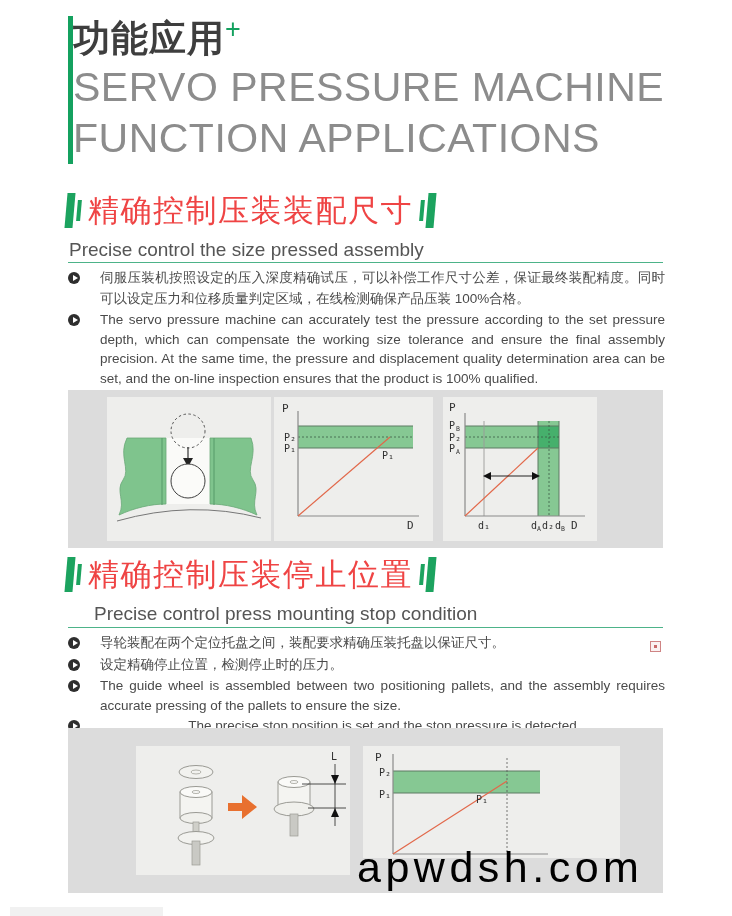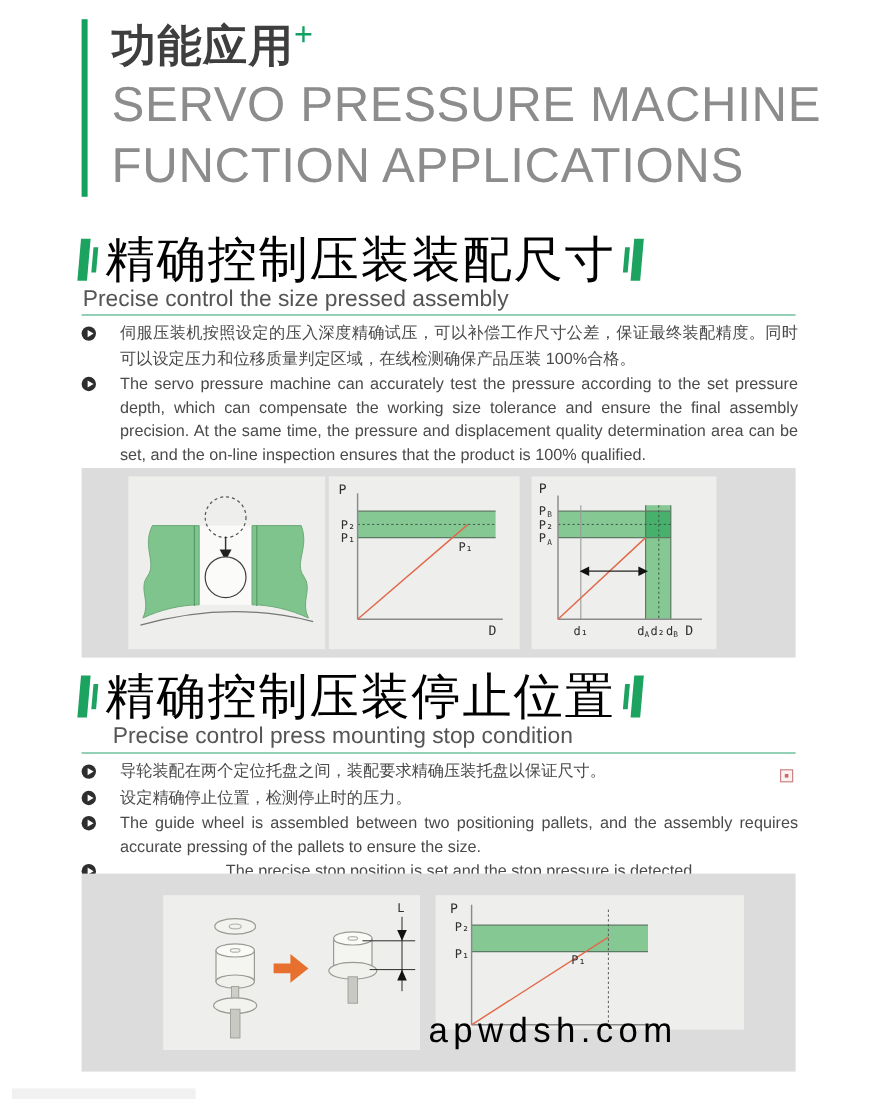--- a/index.html
+++ b/index.html
@@ -1,28 +1,28 @@
 <!DOCTYPE html>
 <html><head>
 <meta charset="utf-8">
 <style>
   * { margin:0; padding:0; box-sizing:border-box; }
   html,body { background:#fff; }
   body { font-family:"Liberation Sans","DejaVu Sans",sans-serif; }
   .page { position:relative; width:732px; height:916px; background:#fff; overflow:hidden; }
 
   
-  .header { position:absolute; left:68px; top:16px; border-left:5px solid #14a15f; padding-left:20px; }
+  .header { position:absolute; left:68px; top:16px; border-left:5px solid #14a15f; padding-left:0; }
   .header .zh { font-size:37px; font-weight:bold; color:#3e3e3e; line-height:1.25; letter-spacing:1px; }
   .header .plus { color:#14a15f; font-weight:normal; font-size:27px; vertical-align:super; line-height:0; }
   .header .en { font-size:41px; color:#8c8c8c; line-height:1.24; letter-spacing:0.5px; white-space:nowrap; }
 
   
   .sec-title { position:absolute; display:flex; align-items:center; gap:7px; }
-  .sec-title .txt { font-size:41px; color:#000000; letter-spacing:1.5px; line-height:1.2; }
+  .sec-title .txt { font-size:31px; color:#ef4444; letter-spacing:1.5px; line-height:1.2; }
   .brk { display:flex; align-items:center; gap:3px; }
   .bar-thick { width:8px; height:35px; background:#1ca35f; transform:skewX(-5deg); }
   .bar-thin  { width:4px; height:21px; background:#1ca35f; transform:skewX(-5deg); }
   .sec-sub { position:absolute; font-size:19px; color:#555; }
   .sec-divider { position:absolute; width:595px; border-top:1px solid #4db389; }
 
   
   .bullets { position:absolute; left:68px; width:597px; }
   .bullet { display:flex; gap:20px; margin-bottom:1px; }
   .bullet .txt { flex:1; font-size:13.5px; line-height:19.5px; color:#4a4a4a; text-align:justify; }
@@ -31,21 +31,21 @@
   .bicon::after { content:""; position:absolute; left:4.5px; top:3px; border-left:5px solid #fff;
                   border-top:3px solid transparent; border-bottom:3px solid transparent; }
 
   
   .band { position:absolute; left:68px; width:595px; background:#dcdcdc; }
   .panel { position:absolute; background:#eeeeec; }
   svg { display:block; }
   svg text { font-family:"DejaVu Sans Mono",monospace; fill:#2f2f2f; }
 
   
-  .watermark { position:absolute; left:357px; top:843px; font-size:29px; letter-spacing:4.5px;
+  .watermark { position:absolute; left:357px; top:843px; font-size:43px; letter-spacing:4.5px;
                color:#000; z-index:5; white-space:nowrap; }
   .broken-img { position:absolute; left:650px; top:641px; width:11px; height:11px;
                 border:1px solid #cf8484; background:#fbf2f2; z-index:4; }
   .broken-img::after { content:""; position:absolute; left:3px; top:3px; width:3px; height:3px; background:#c96a6a; }
   .bottom-strip { position:absolute; left:10px; top:907px; width:153px; height:9px; background:#f1f1f1; }
 </style>
 </head>
 <body>
 
 <div class="page">

